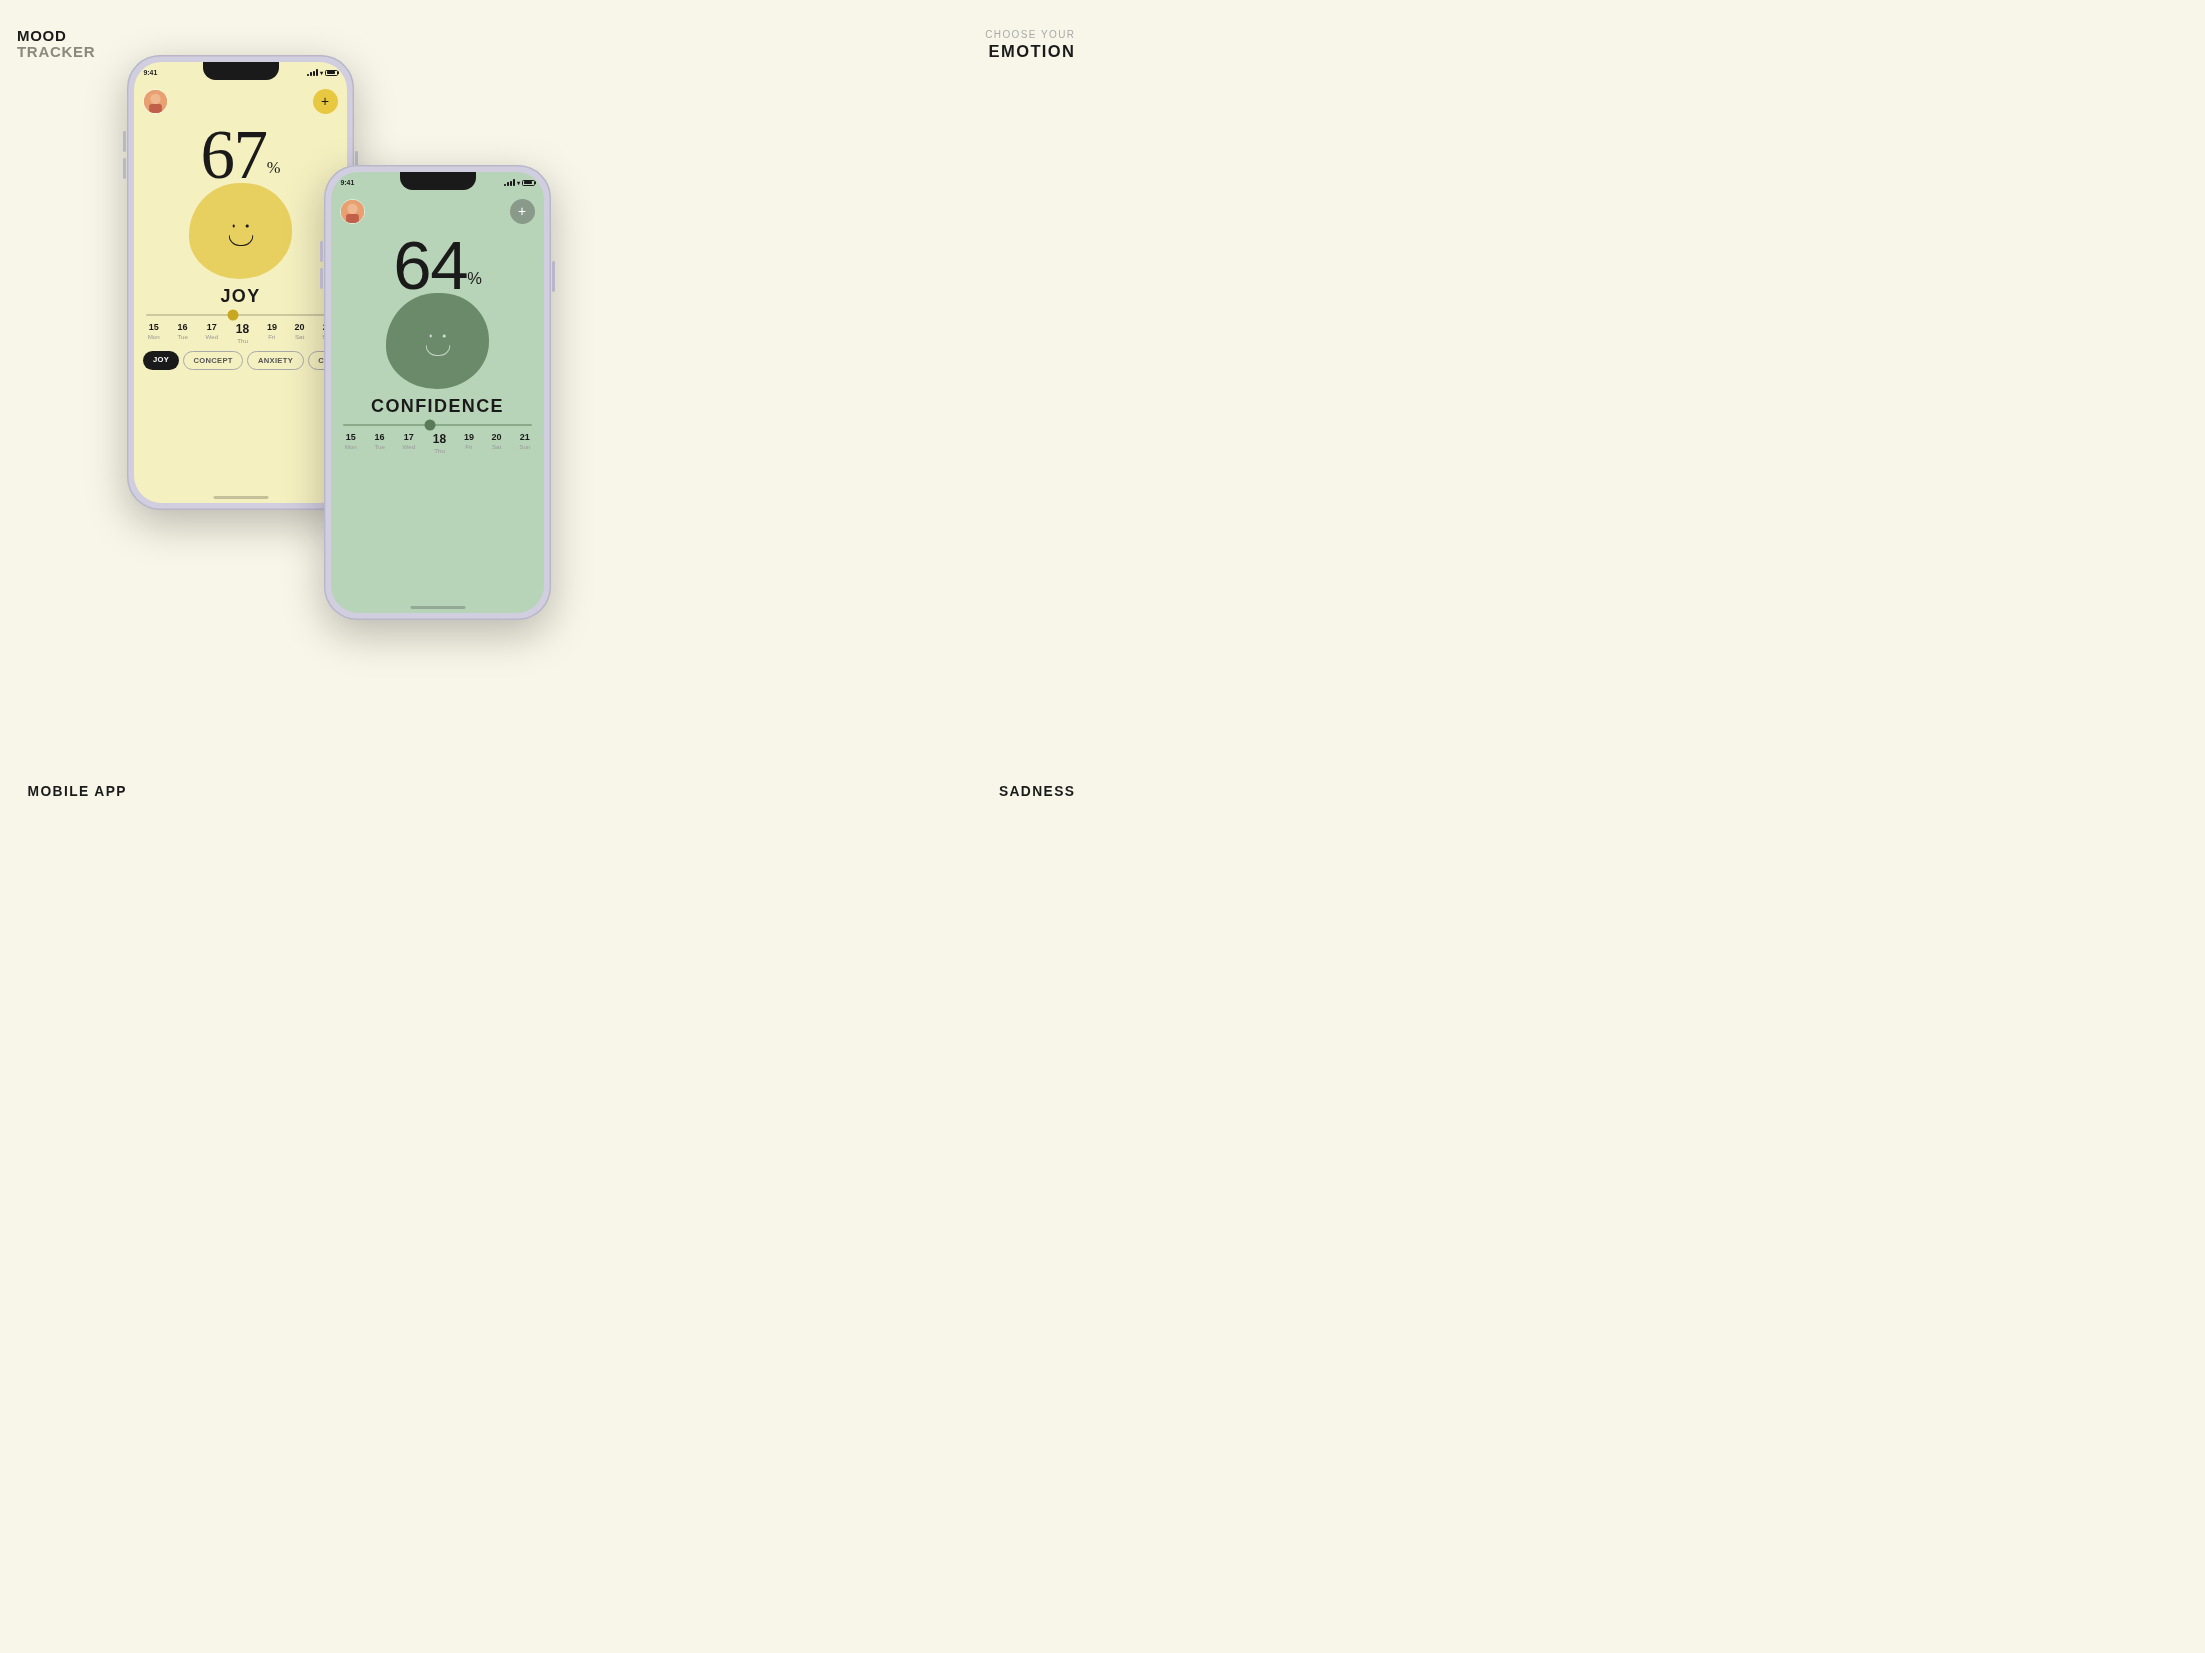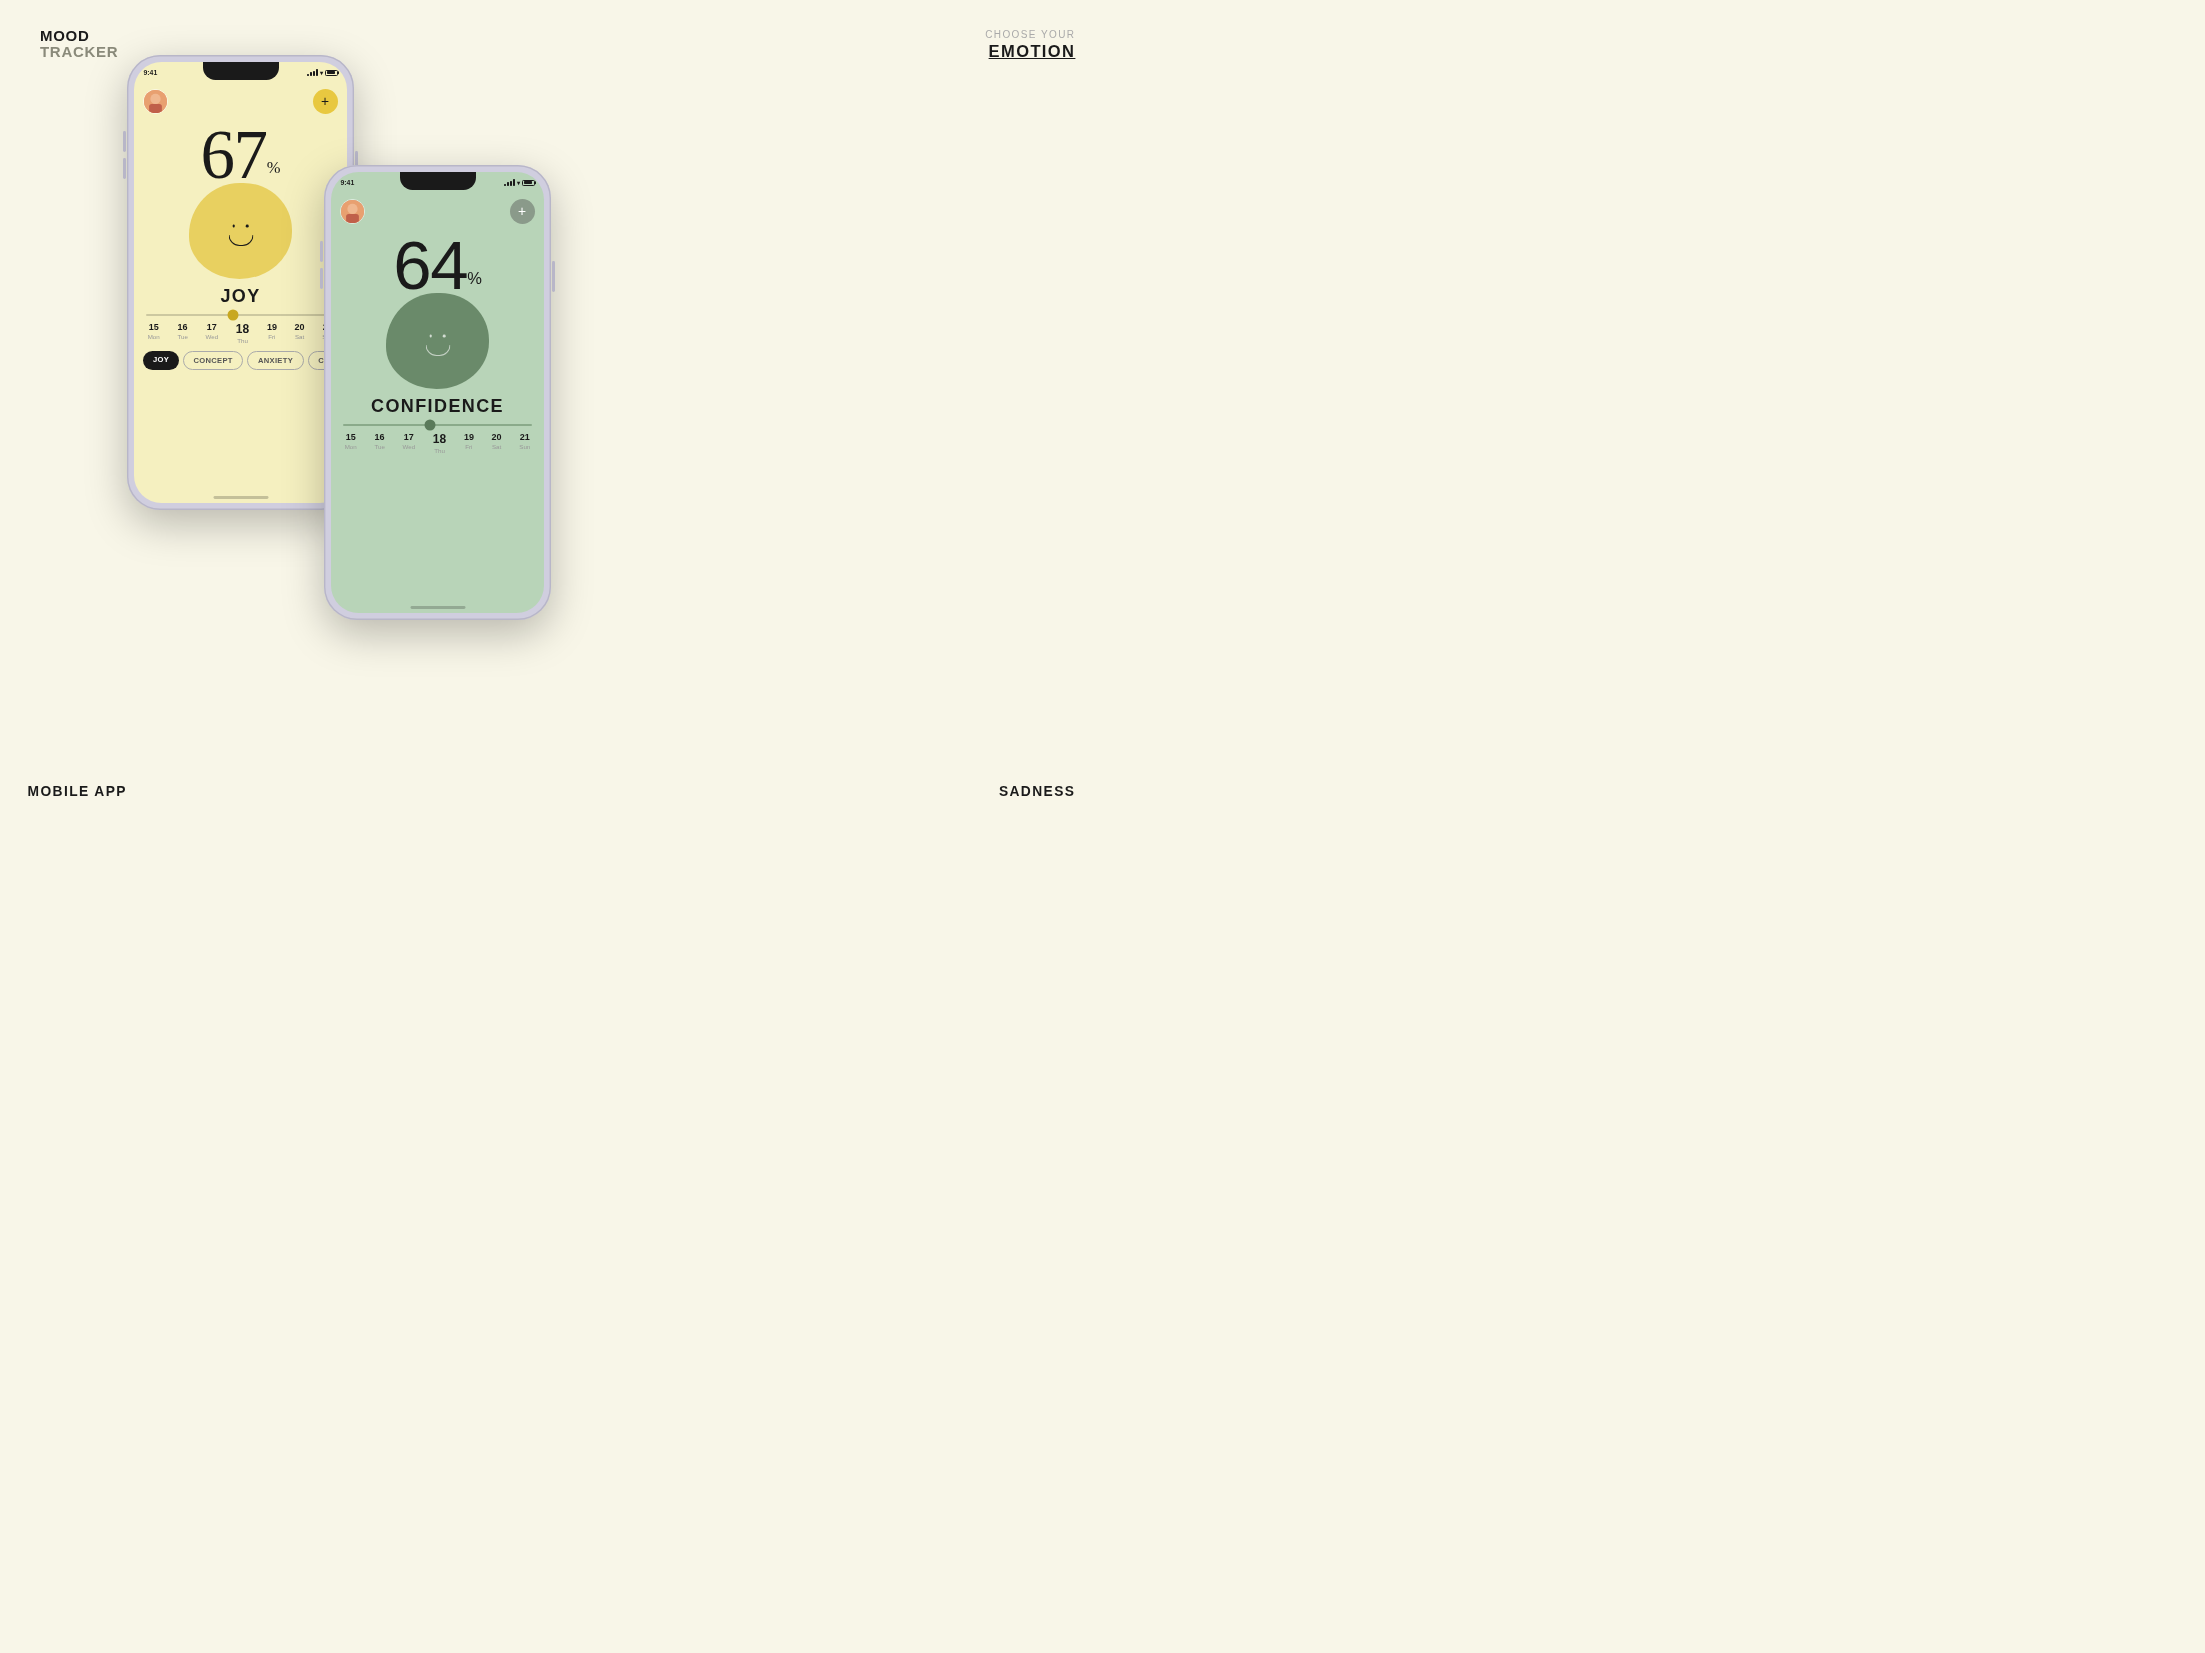--- a/index.html
+++ b/index.html
@@ -17,21 +17,21 @@
     .corner-label {
       position: absolute;
       font-size: 15px;
       font-weight: 700;
       color: #1a1a1a;
       letter-spacing: 0.7px;
     }
 
     .top-left {
       top: 27.6px;
-      left: 40px;
+      left: 17px;
       line-height: 1.1;
     }
 
     .top-left .tracker {
       color: #8a8a7a;
       font-weight: 600;
     }
 
     .top-right {
       top: 27.6px;
@@ -45,21 +45,20 @@
       font-weight: 400;
       font-size: 10px;
       letter-spacing: 1.4px;
     }
 
     .top-right .emotion {
       font-weight: 700;
       font-size: 16.5px;
       letter-spacing: 1.4px;
       color: #1a1a1a;
-      text-decoration: underline;
     }
 
     .bottom-left {
       bottom: 27.6px;
       left: 27.6px;
       font-size: 13.8px;
       letter-spacing: 1.4px;
       font-weight: 700;
     }
 

